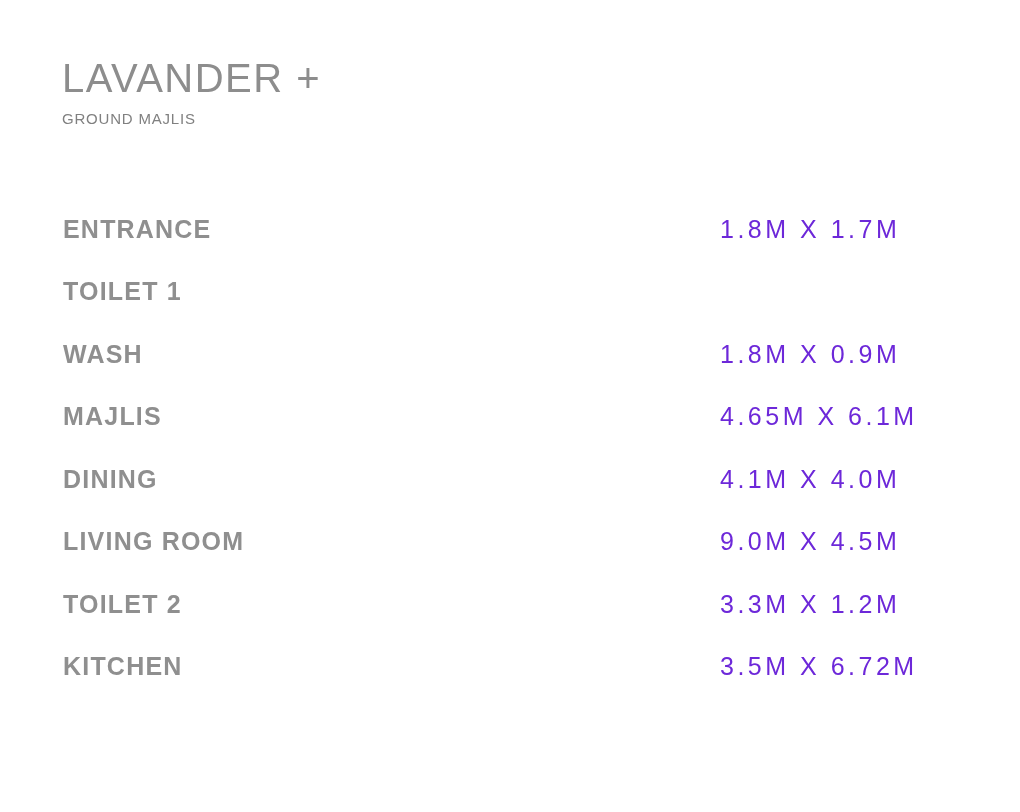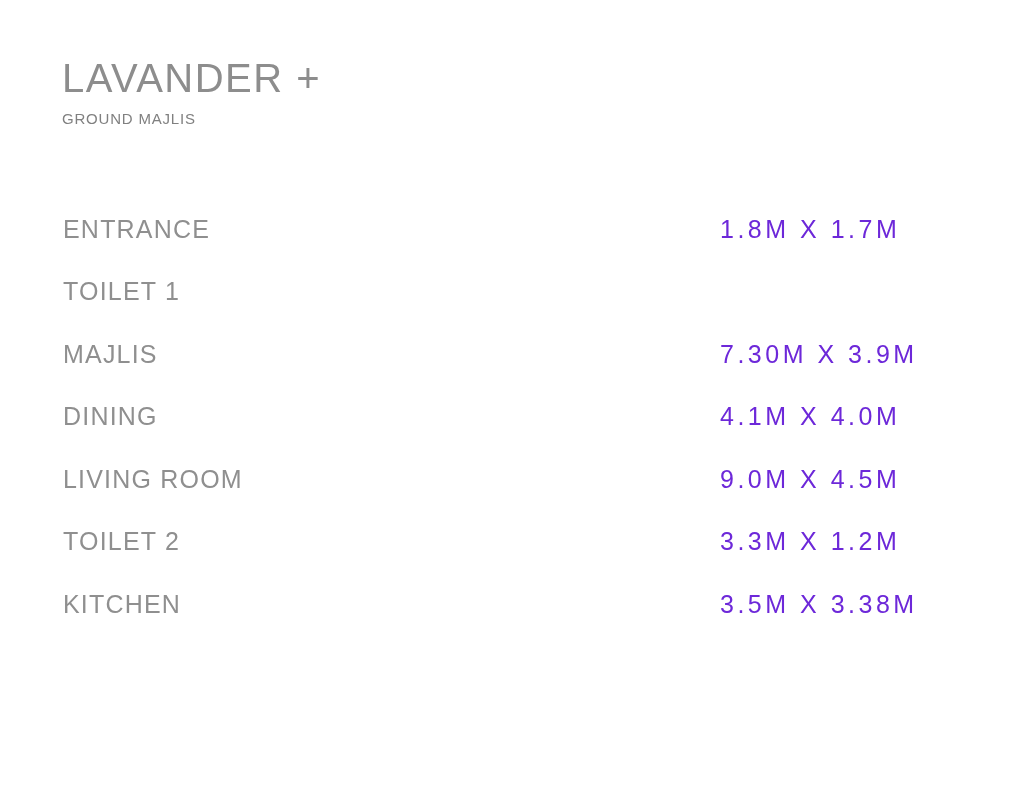--- a/index.html
+++ b/index.html
@@ -45,21 +45,21 @@
     width: 900px;
   }
   .room-row {
     display: grid;
     grid-template-columns: 657px 1fr;
     align-items: center;
     height: 62.5px;
   }
   .room-label {
     font-size: 25px;
-    font-weight: 400;
+    font-weight: 700;
     color: #8f8f8f;
     letter-spacing: 1.2px;
   }
   .room-dims {
     font-size: 25px;
     font-weight: 300;
     color: #6d28d9;
     letter-spacing: 3.5px;
     white-space: nowrap;
   }
@@ -77,40 +77,44 @@
   <div class="rooms">
     <div class="room-row">
       <span class="room-label">ENTRANCE</span>
       <span class="room-dims">1.8M X 1.7M</span>
     </div>
 
     <div class="room-row">
       <span class="room-label">TOILET 1</span>
     </div>
 
+    <div class="room-row">
+      <span class="room-label">WASH</span>
+      <span class="room-dims">1.8M X 0.9M</span>
+    </div>
 
     <div class="room-row">
       <span class="room-label">MAJLIS</span>
-      <span class="room-dims">7.30M X 3.9M</span>
+      <span class="room-dims">4.65M X 6.1M</span>
     </div>
 
     <div class="room-row">
       <span class="room-label">DINING</span>
       <span class="room-dims">4.1M X 4.0M</span>
     </div>
 
     <div class="room-row">
       <span class="room-label">LIVING ROOM</span>
       <span class="room-dims">9.0M X 4.5M</span>
     </div>
 
     <div class="room-row">
       <span class="room-label">TOILET 2</span>
       <span class="room-dims">3.3M X 1.2M</span>
     </div>
 
     <div class="room-row">
       <span class="room-label">KITCHEN</span>
-      <span class="room-dims">3.5M X 3.38M</span>
+      <span class="room-dims">3.5M X 6.72M</span>
     </div>
   </div>
 
 </div>
 
 </body></html>

